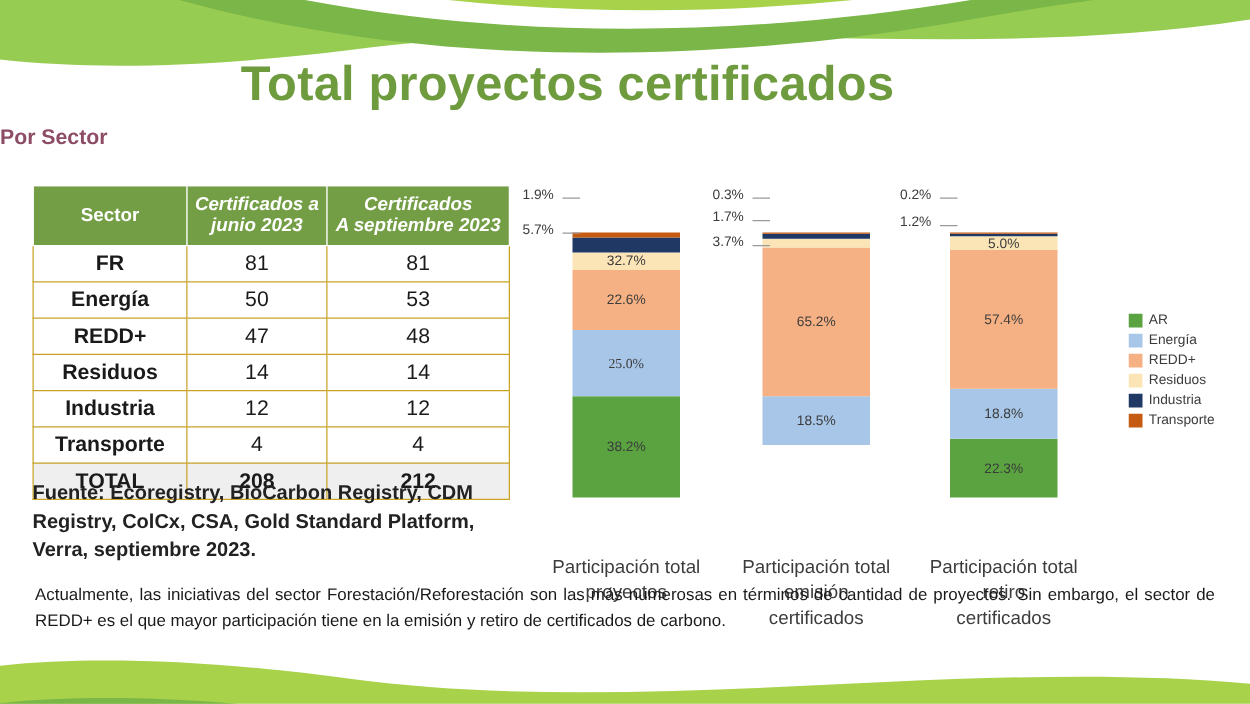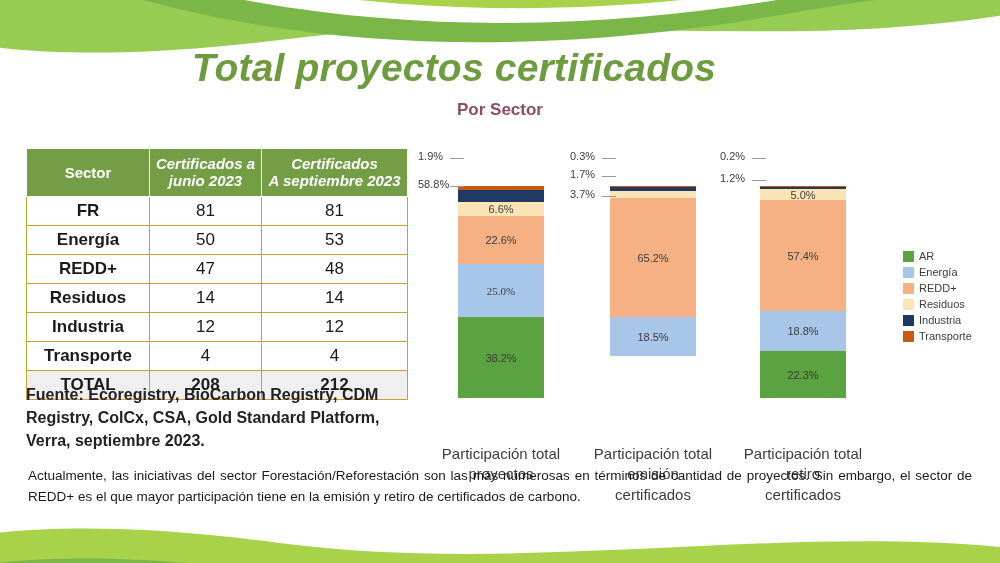--- a/index.html
+++ b/index.html
@@ -11,24 +11,24 @@
     position:relative;
   }
   
   .deco{position:absolute;pointer-events:none;}
   .deco-top{top:-150px;left:-120px;width:1300px;height:230px;}
   .deco-bottom{bottom:-150px;left:-120px;width:1300px;height:250px;}
 
   
   .title{
     position:absolute;top:46px;left:0;width:908px;text-align:center;
-    font-size:39px;font-weight:bold;color:#6f9b3f;letter-spacing:.2px;font-style:italic;
+    font-size:39px;font-weight:bold;color:#6f9b3f;letter-spacing:.2px;
   }
   .subtitle{
-    position:absolute;top:100px;left:0;width:1000px;text-align:center;
+    position:absolute;top:100px;left:0;width:1000px;text-align:left;
     font-size:17px;font-weight:bold;color:#8c4c66;
   }
 
   
   .table-wrap{position:absolute;left:26px;top:148px;width:382px;}
   table{border-collapse:collapse;width:382px;font-size:15px;}
   th{
     background:#739e45;color:#ffffff;font-style:italic;font-weight:bold;
     border:1px solid #ffffff;padding:6px 4px;text-align:center;line-height:1.15;
   }
@@ -152,33 +152,33 @@
       <div class="seg" style="background:#5aa340;bottom:0;height:81px;">
           <span>38.2%</span>
         </div>
       <div class="seg" style="background:#a8c6e8;bottom:81px;height:53px;font-family:Liberation Serif, serif;">
           <span>25.0%</span>
         </div>
       <div class="seg" style="background:#f5b183;bottom:134px;height:48px;">
           <span>22.6%</span>
         </div>
       <div class="seg" style="background:#fbe5b6;bottom:182px;height:14px;">
-          <span>6.6%</span>
+          <span>32.7%</span>
         </div>
       <div class="seg" style="background:#1f3864;bottom:196px;height:12px;"></div>
       <div class="seg" style="background:#c55a11;bottom:208px;height:4px;"></div>
     </div>
     <div class="cat">
       <span>Participación total</span><br>
       <span>proyectos</span>
     </div>
   </div>
   <div class="callout" style="left:-2px;top:10px;">1.9%</div>
   <div class="leader" style="left:30px;top:18px;width:14px;"></div>
-  <div class="callout" style="left:-2px;top:38px;">58.8%</div>
+  <div class="callout" style="left:-2px;top:38px;">5.7%</div>
   <div class="leader" style="left:30px;top:46px;width:14px;"></div>
 
   <div class="col" style="left:190px;top:46px;height:212px;">
     <div class="stack">
       <div class="seg" style="background:#a8c6e8;bottom:42px;height:39px;">
           <span>18.5%</span>
         </div>
       <div class="seg" style="background:#f5b183;bottom:81px;height:119px;">
           <span>65.2%</span>
         </div>

